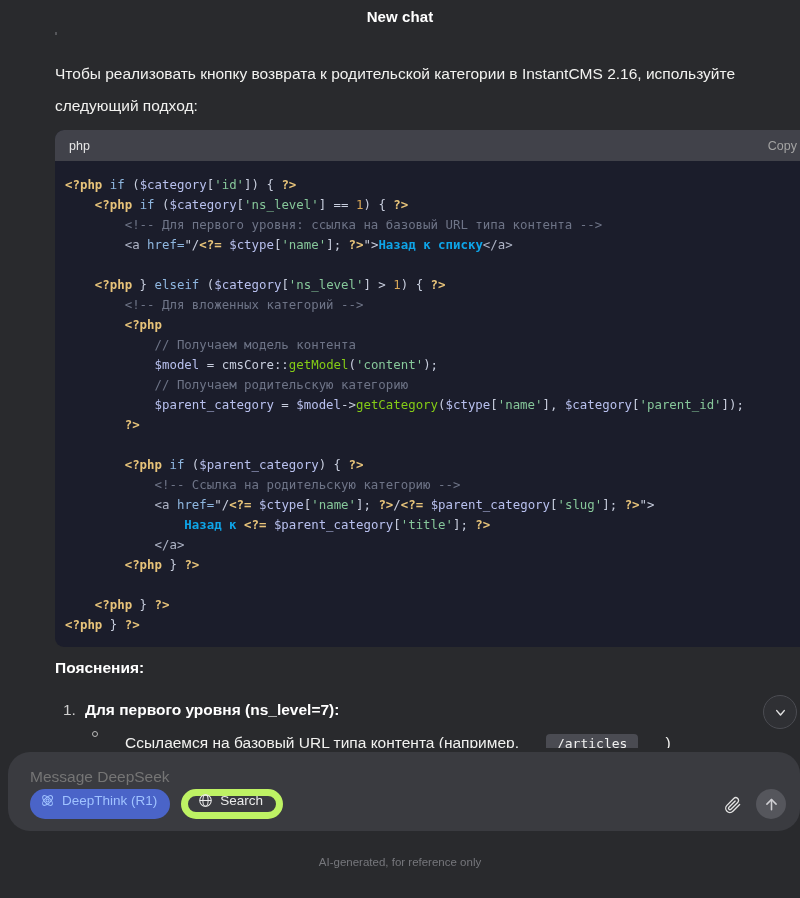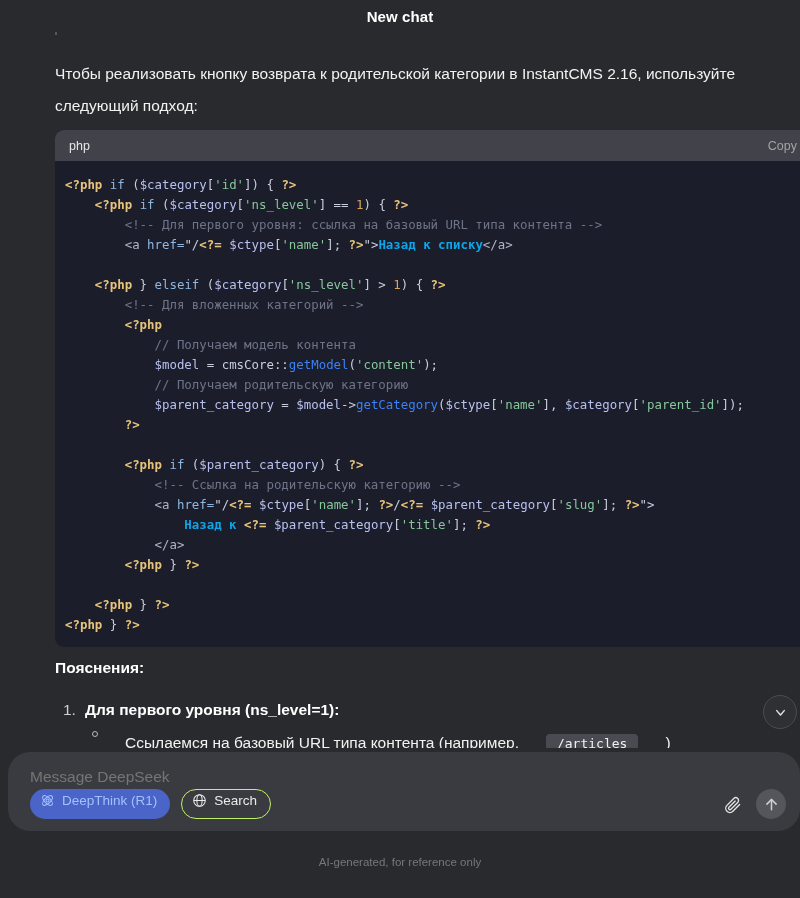--- a/index.html
+++ b/index.html
@@ -116,21 +116,21 @@
   }
   .code-body .ln { padding-left: 10px; display: block; height: 20px; }
 
   
   .t-tag   { color: #e8c47a; font-weight: bold; }   
   .t-kw    { color: #8fb7e0; }                      
   .t-var   { color: #b8c0ee; }                      
   .t-str   { color: #86c79a; }                      
   .t-num   { color: #d8a657; }                      
   .t-com   { color: #6e7487; }                      
-  .t-fn    { color: #3b82f6; }                      
+  .t-fn    { color: #84cc16; }                      
   .t-cls   { color: #c8cede; }                      
   .t-attr  { color: #8fb7e0; }                      
   .t-txt   { color: #0ea5e9; font-weight: bold; }   
   .t-html  { color: #aeb4c6; }                      
 
   
   .explain-title {
     position: absolute;
     top: 659px;
     left: 55px;
@@ -244,21 +244,21 @@
     padding: 0 13px 7px 10px;
     font-size: 13.5px;
     cursor: pointer;
     white-space: nowrap;
   }
   .pill-active {
     background: #4a64c8;
     color: #9fc2ff;
   }
   .pill-idle {
-    border: 1px solid #bef264;
+    border: 7px solid #bef264;
     color: #eaeaea;
   }
   .composer-right {
     position: absolute;
     bottom: 12px;
     right: 14px;
     display: flex;
     align-items: center;
     gap: 12px;
   }
@@ -303,21 +303,21 @@
       <span class="code-lang">php</span>
       <span class="code-copy">Copy</span>
     </div>
     <div class="code-body" id="code-content"><span class="ln"><span class="t-tag">&lt;?php</span> <span class="t-kw">if</span> (<span class="t-var">$category</span>[<span class="t-str">'id'</span>]) { <span class="t-tag">?&gt;</span></span><span class="ln">    <span class="t-tag">&lt;?php</span> <span class="t-kw">if</span> (<span class="t-var">$category</span>[<span class="t-str">'ns_level'</span>] == <span class="t-num">1</span>) { <span class="t-tag">?&gt;</span></span><span class="ln">        <span class="t-com">&lt;!-- Для первого уровня: ссылка на базовый URL типа контента --&gt;</span></span><span class="ln">        <span class="t-html">&lt;a </span><span class="t-attr">href=</span>"/<span class="t-tag">&lt;?=</span> <span class="t-var">$ctype</span>[<span class="t-str">'name'</span>]; <span class="t-tag">?&gt;</span>"&gt;<span class="t-txt">Назад к списку</span><span class="t-html">&lt;/a&gt;</span></span><span class="ln">&nbsp;</span><span class="ln">    <span class="t-tag">&lt;?php</span> } <span class="t-kw">elseif</span> (<span class="t-var">$category</span>[<span class="t-str">'ns_level'</span>] &gt; <span class="t-num">1</span>) { <span class="t-tag">?&gt;</span></span><span class="ln">        <span class="t-com">&lt;!-- Для вложенных категорий --&gt;</span></span><span class="ln">        <span class="t-tag">&lt;?php</span></span><span class="ln">            <span class="t-com">// Получаем модель контента</span></span><span class="ln">            <span class="t-var">$model</span> = <span class="t-cls">cmsCore</span>::<span class="t-fn">getModel</span>(<span class="t-str">'content'</span>);</span><span class="ln">            <span class="t-com">// Получаем родительскую категорию</span></span><span class="ln">            <span class="t-var">$parent_category</span> = <span class="t-var">$model</span>-&gt;<span class="t-fn">getCategory</span>(<span class="t-var">$ctype</span>[<span class="t-str">'name'</span>], <span class="t-var">$category</span>[<span class="t-str">'parent_id'</span>]);</span><span class="ln">        <span class="t-tag">?&gt;</span></span><span class="ln">&nbsp;</span><span class="ln">        <span class="t-tag">&lt;?php</span> <span class="t-kw">if</span> (<span class="t-var">$parent_category</span>) { <span class="t-tag">?&gt;</span></span><span class="ln">            <span class="t-com">&lt;!-- Ссылка на родительскую категорию --&gt;</span></span><span class="ln">            <span class="t-html">&lt;a </span><span class="t-attr">href=</span>"/<span class="t-tag">&lt;?=</span> <span class="t-var">$ctype</span>[<span class="t-str">'name'</span>]; <span class="t-tag">?&gt;</span>/<span class="t-tag">&lt;?=</span> <span class="t-var">$parent_category</span>[<span class="t-str">'slug'</span>]; <span class="t-tag">?&gt;</span>"&gt;</span><span class="ln">                <span class="t-txt">Назад к </span><span class="t-tag">&lt;?=</span> <span class="t-var">$parent_category</span>[<span class="t-str">'title'</span>]; <span class="t-tag">?&gt;</span></span><span class="ln">            <span class="t-html">&lt;/a&gt;</span></span><span class="ln">        <span class="t-tag">&lt;?php</span> } <span class="t-tag">?&gt;</span></span><span class="ln">&nbsp;</span><span class="ln">    <span class="t-tag">&lt;?php</span> } <span class="t-tag">?&gt;</span></span><span class="ln"><span class="t-tag">&lt;?php</span> } <span class="t-tag">?&gt;</span></span></div>
   </div>
 
   <div class="explain-title">Пояснения:</div>
 
   <div class="ol-item">
     <span class="ol-num">1.</span>
-    <span class="ol-text">Для первого уровня (ns_level=1):</span>
+    <span class="ol-text">Для первого уровня (ns_level=7):</span>
   </div>
 
   <div class="ul-item">
     <span class="bullet-o"></span>
     <span>Ссылаемся на базовый URL типа контента (например,</span>
     <span class="inline-code">/articles</span>
     <span>)</span>
   </div>
 </div>
 

